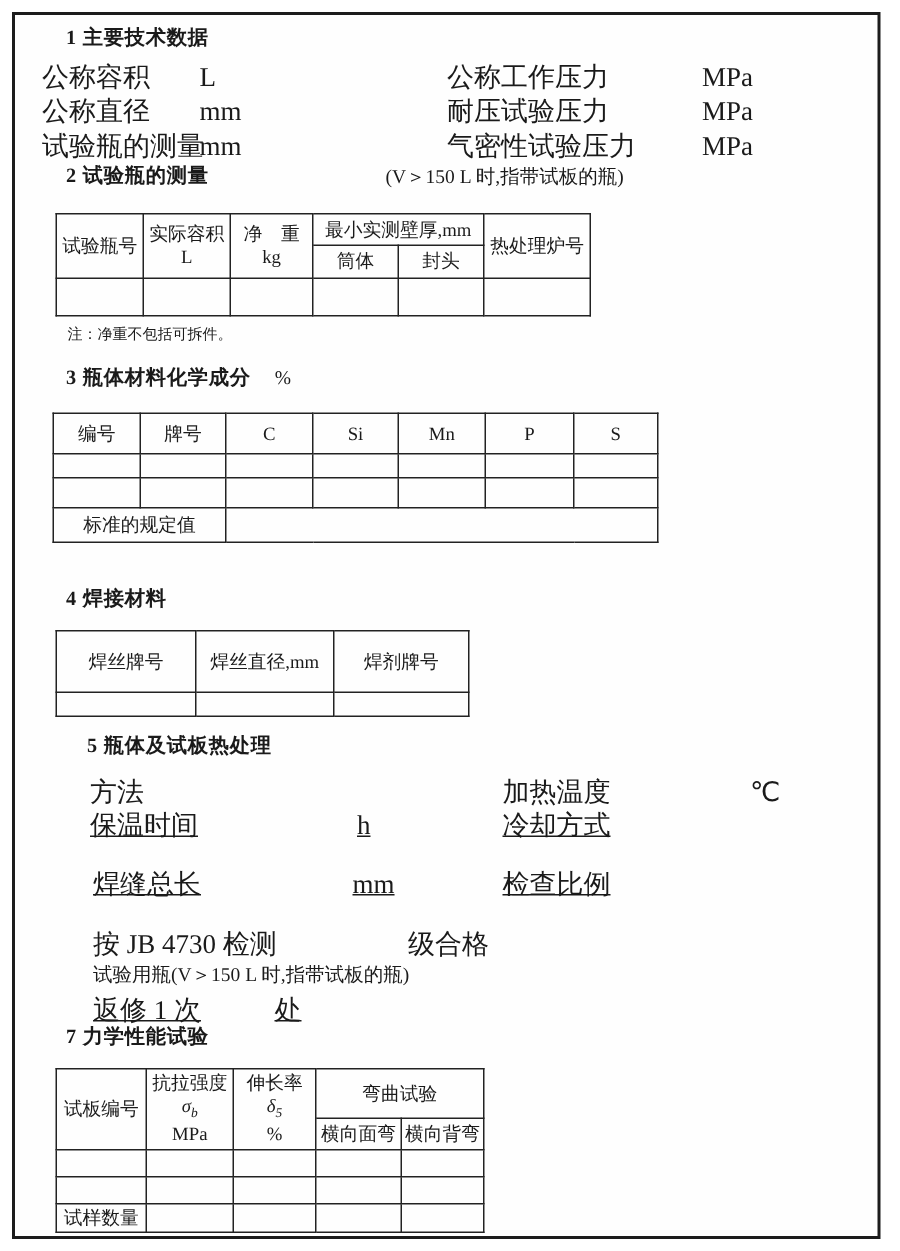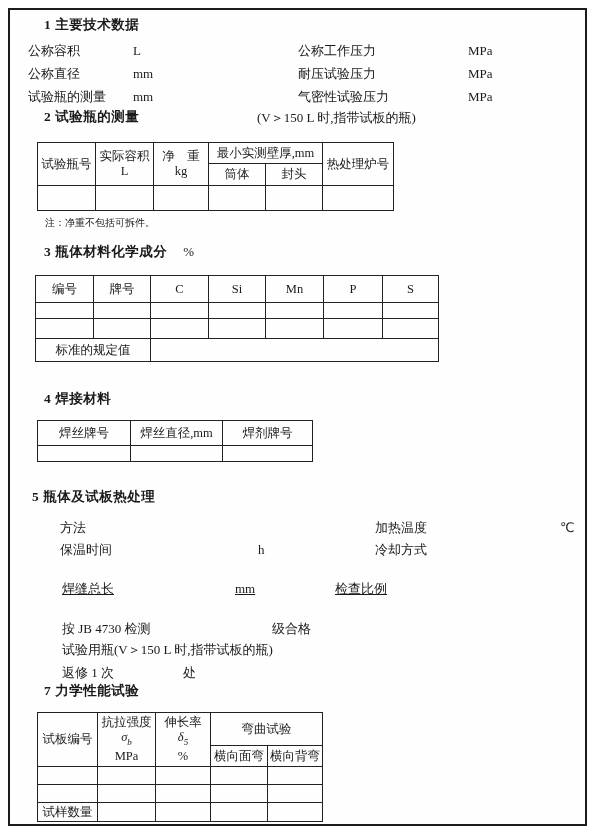--- a/index.html
+++ b/index.html
@@ -19,23 +19,23 @@
   }
   .abs { position: absolute; }
   .sec-title {
     font-weight: bold;
     font-size: 13.5px;
     white-space: nowrap;
     letter-spacing: 0.5px;
     margin-left: 16px;
   }
   .txt { font-size: 13px; white-space: nowrap; }
-  .row { display: grid; font-size: 13px; white-space: nowrap; height: 22px; line-height: 22px; }
+  .row { display: grid; font-size: 18px; white-space: nowrap; height: 22px; line-height: 22px; }
   .g1 { grid-template-columns: 105px 165px 170px auto; width: 540px; }
-  .g5 { grid-template-columns: 178px 97px 165px auto; width: 510px; gap: 20px; }
+  .g5 { grid-template-columns: 178px 97px 165px auto; width: 510px; }
   .g6a { grid-template-columns: 173px 100px auto; width: 500px; }
   .g6b { grid-template-columns: 210px auto; width: 400px; }
   .g6d { grid-template-columns: 121px auto; width: 300px; }
   .note { font-size: 10px; white-space: nowrap; }
   .pct { font-weight: normal; font-size: 13px; margin-left: 16px; }
   table {
     position: absolute;
     border-collapse: collapse;
     table-layout: fixed;
     font-size: 12.5px;
@@ -175,60 +175,60 @@
 
   <div class="abs sec-title" style="left:18px; top:380px;">4 焊接材料</div>
 
   <table class="abs" style="left:27px; top:410px; width:275px;">
     <colgroup>
         <col style="width:93px">
         <col style="width:92px">
         <col style="width:90px">
       </colgroup>
     <tbody>
-        <tr style="height:25px">
+        <tr style="height:41px">
       <td>焊丝牌号</td>
       <td>焊丝直径,mm</td>
       <td>焊剂牌号</td>
     </tr>
     <tr style="height:16px">
       <td></td>
       <td></td>
       <td></td>
     </tr>
   </tbody>
     </table>
 
-  <div class="abs sec-title" style="left:6px; top:478px;">5 瓶体及试板热处理</div>
+  <div class="abs sec-title" style="left:32px; top:478px;">5 瓶体及试板热处理</div>
 
   <div class="abs row g5" style="left:50px; top:507px;">
     <span>方法</span>
     <span></span>
     <span>加热温度</span>
     <span>℃</span>
   </div>
-  <div class="abs row g5" style="left:50px; top:529px;">
+  <div class="abs row g5" style="left:50px; top:529px;text-decoration:underline;">
     <span>保温时间</span>
     <span>h</span>
     <span>冷却方式</span>
     <span></span>
   </div>
 
 
   <div class="abs row g6a" style="left:52px; top:568px;text-decoration:underline;">
     <span>焊缝总长</span>
     <span>mm</span>
     <span>检查比例</span>
   </div>
   <div class="abs row g6b" style="left:52px; top:608px;">
     <span>按 JB 4730 检测</span>
     <span>级合格</span>
   </div>
   <div class="abs txt" style="left:52px; top:631px;">试验用瓶(V＞150 L 时,指带试板的瓶)</div>
-  <div class="abs row g6d" style="left:52px; top:652px;">
+  <div class="abs row g6d" style="left:52px; top:652px;text-decoration:underline;">
     <span>返修 1 次</span>
     <span>处</span>
   </div>
 
   <div class="abs sec-title" style="left:18px; top:672px;">7 力学性能试验</div>
 
   <table class="abs" style="left:27px; top:702px; width:285px;">
     <colgroup>
       <col style="width:60px">
         <col style="width:58px">

